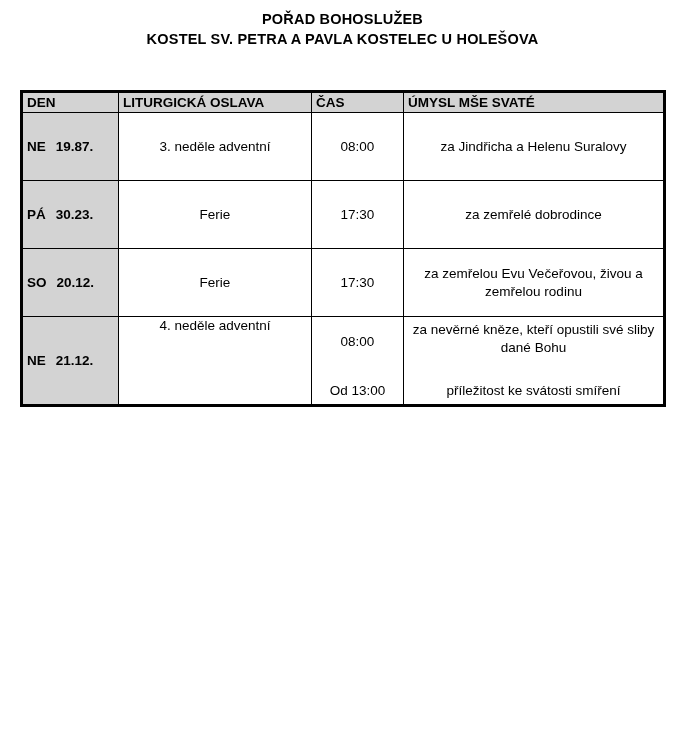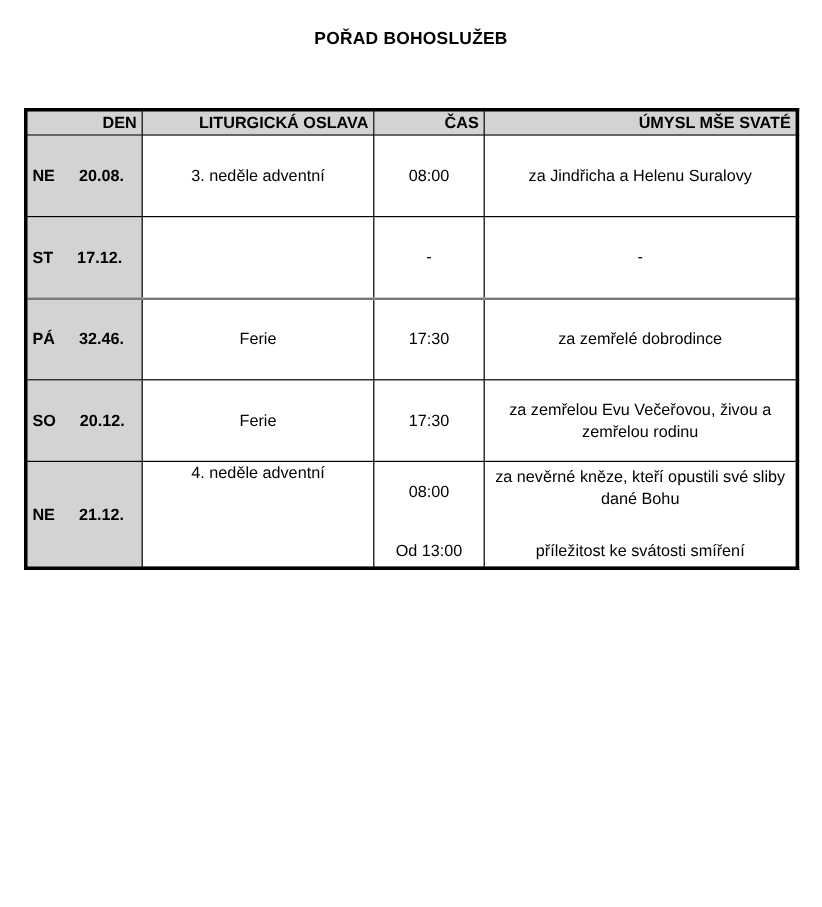--- a/index.html
+++ b/index.html
@@ -11,21 +11,21 @@
   .page{
     position:relative;
     width:685px;height:756px;
     background:#ffffff;
     font-family:"Liberation Sans", sans-serif;
     color:#000;
     overflow:hidden;
   }
   
   .title-block{
-    position:absolute;top:24px;left:0;width:100%;
+    position:absolute;top:10px;left:0;width:100%;
     text-align:center;
   }
   .title-line1,.title-line2{
     font-size:14.5px;font-weight:bold;line-height:19.5px;
     letter-spacing:.2px;
   }
   .title-line3{
     font-size:14px;font-weight:normal;line-height:19.5px;
   }
   
@@ -40,34 +40,34 @@
   table.schedule th,
   table.schedule td{
     border:1px solid var(--border-black);
     padding:0 4px;
     overflow:hidden;
   }
   thead tr{height:21px;}
   thead th{
     background:var(--cell-gray);
     font-weight:bold;
-    text-align:right;
+    text-align:left;
     border-bottom:3px solid var(--border-black);
     padding:1px 2px 2px;
   }
   tbody tr.row{height:68px;}
   tbody tr.row-tall{height:87px;}
   td.day-cell{
     background:var(--cell-gray);
     border-right:3px solid var(--border-black);
     font-weight:bold;
     vertical-align:middle;
     padding-left:7px;
   }
-  td.day-cell .day-wrap{display:flex;align-items:center;gap:20px;}
+  td.day-cell .day-wrap{display:flex;align-items:center;gap:10px;}
   td.cel-cell,td.time-cell,td.int-cell{
     text-align:center;
     vertical-align:middle;
     line-height:18px;
     margin-left:15px;
   }
   tr.pagebreak td{border-bottom:2px solid var(--pagebreak-gray);}
   
   td.stack-cell{vertical-align:top;}
   .stack{
@@ -87,20 +87,21 @@
     padding:2px 8px 3px;
   }
 </style>
 </head>
 <body>
 
 <div class="page">
 
   <div class="title-block">
     <div class="title-line1">POŘAD BOHOSLUŽEB</div>
+    <div class="title-line2">KOSTEL SV. PETRA A PAVLA KOSTELEC U HOLEŠOVA</div>
   </div>
 
   <table class="schedule">
     <colgroup>
       <col style="width:97px">
         <col style="width:193px">
         <col style="width:92px">
         <col style="width:261px">
     </colgroup>
     <thead>
@@ -109,43 +110,32 @@
         <th>LITURGICKÁ OSLAVA</th>
         <th>ČAS</th>
         <th>ÚMYSL MŠE SVATÉ</th>
       </tr>
     </thead>
     <tbody>
       <tr class="row">
         <td class="day-cell">
           <span class="day-wrap">
               <span>NE</span>
-              <span>20.08.</span>
+              <span>19.87.</span>
             </span>
         </td>
         <td class="cel-cell">3. neděle adventní</td>
         <td class="time-cell">08:00</td>
         <td class="int-cell">za Jindřicha a Helenu Suralovy</td>
       </tr>
-      <tr class="row pagebreak">
-        <td class="day-cell">
-          <span class="day-wrap">
-              <span>ST</span>
-              <span>17.12.</span>
-            </span>
-        </td>
-        <td class="cel-cell"></td>
-        <td class="time-cell">-</td>
-        <td class="int-cell">-</td>
-      </tr>
       <tr class="row">
         <td class="day-cell">
           <span class="day-wrap">
               <span>PÁ</span>
-              <span>32.46.</span>
+              <span>30.23.</span>
             </span>
         </td>
         <td class="cel-cell">Ferie</td>
         <td class="time-cell">17:30</td>
         <td class="int-cell">za zemřelé dobrodince</td>
       </tr>
       <tr class="row">
         <td class="day-cell">
           <span class="day-wrap">
               <span>SO</span>

